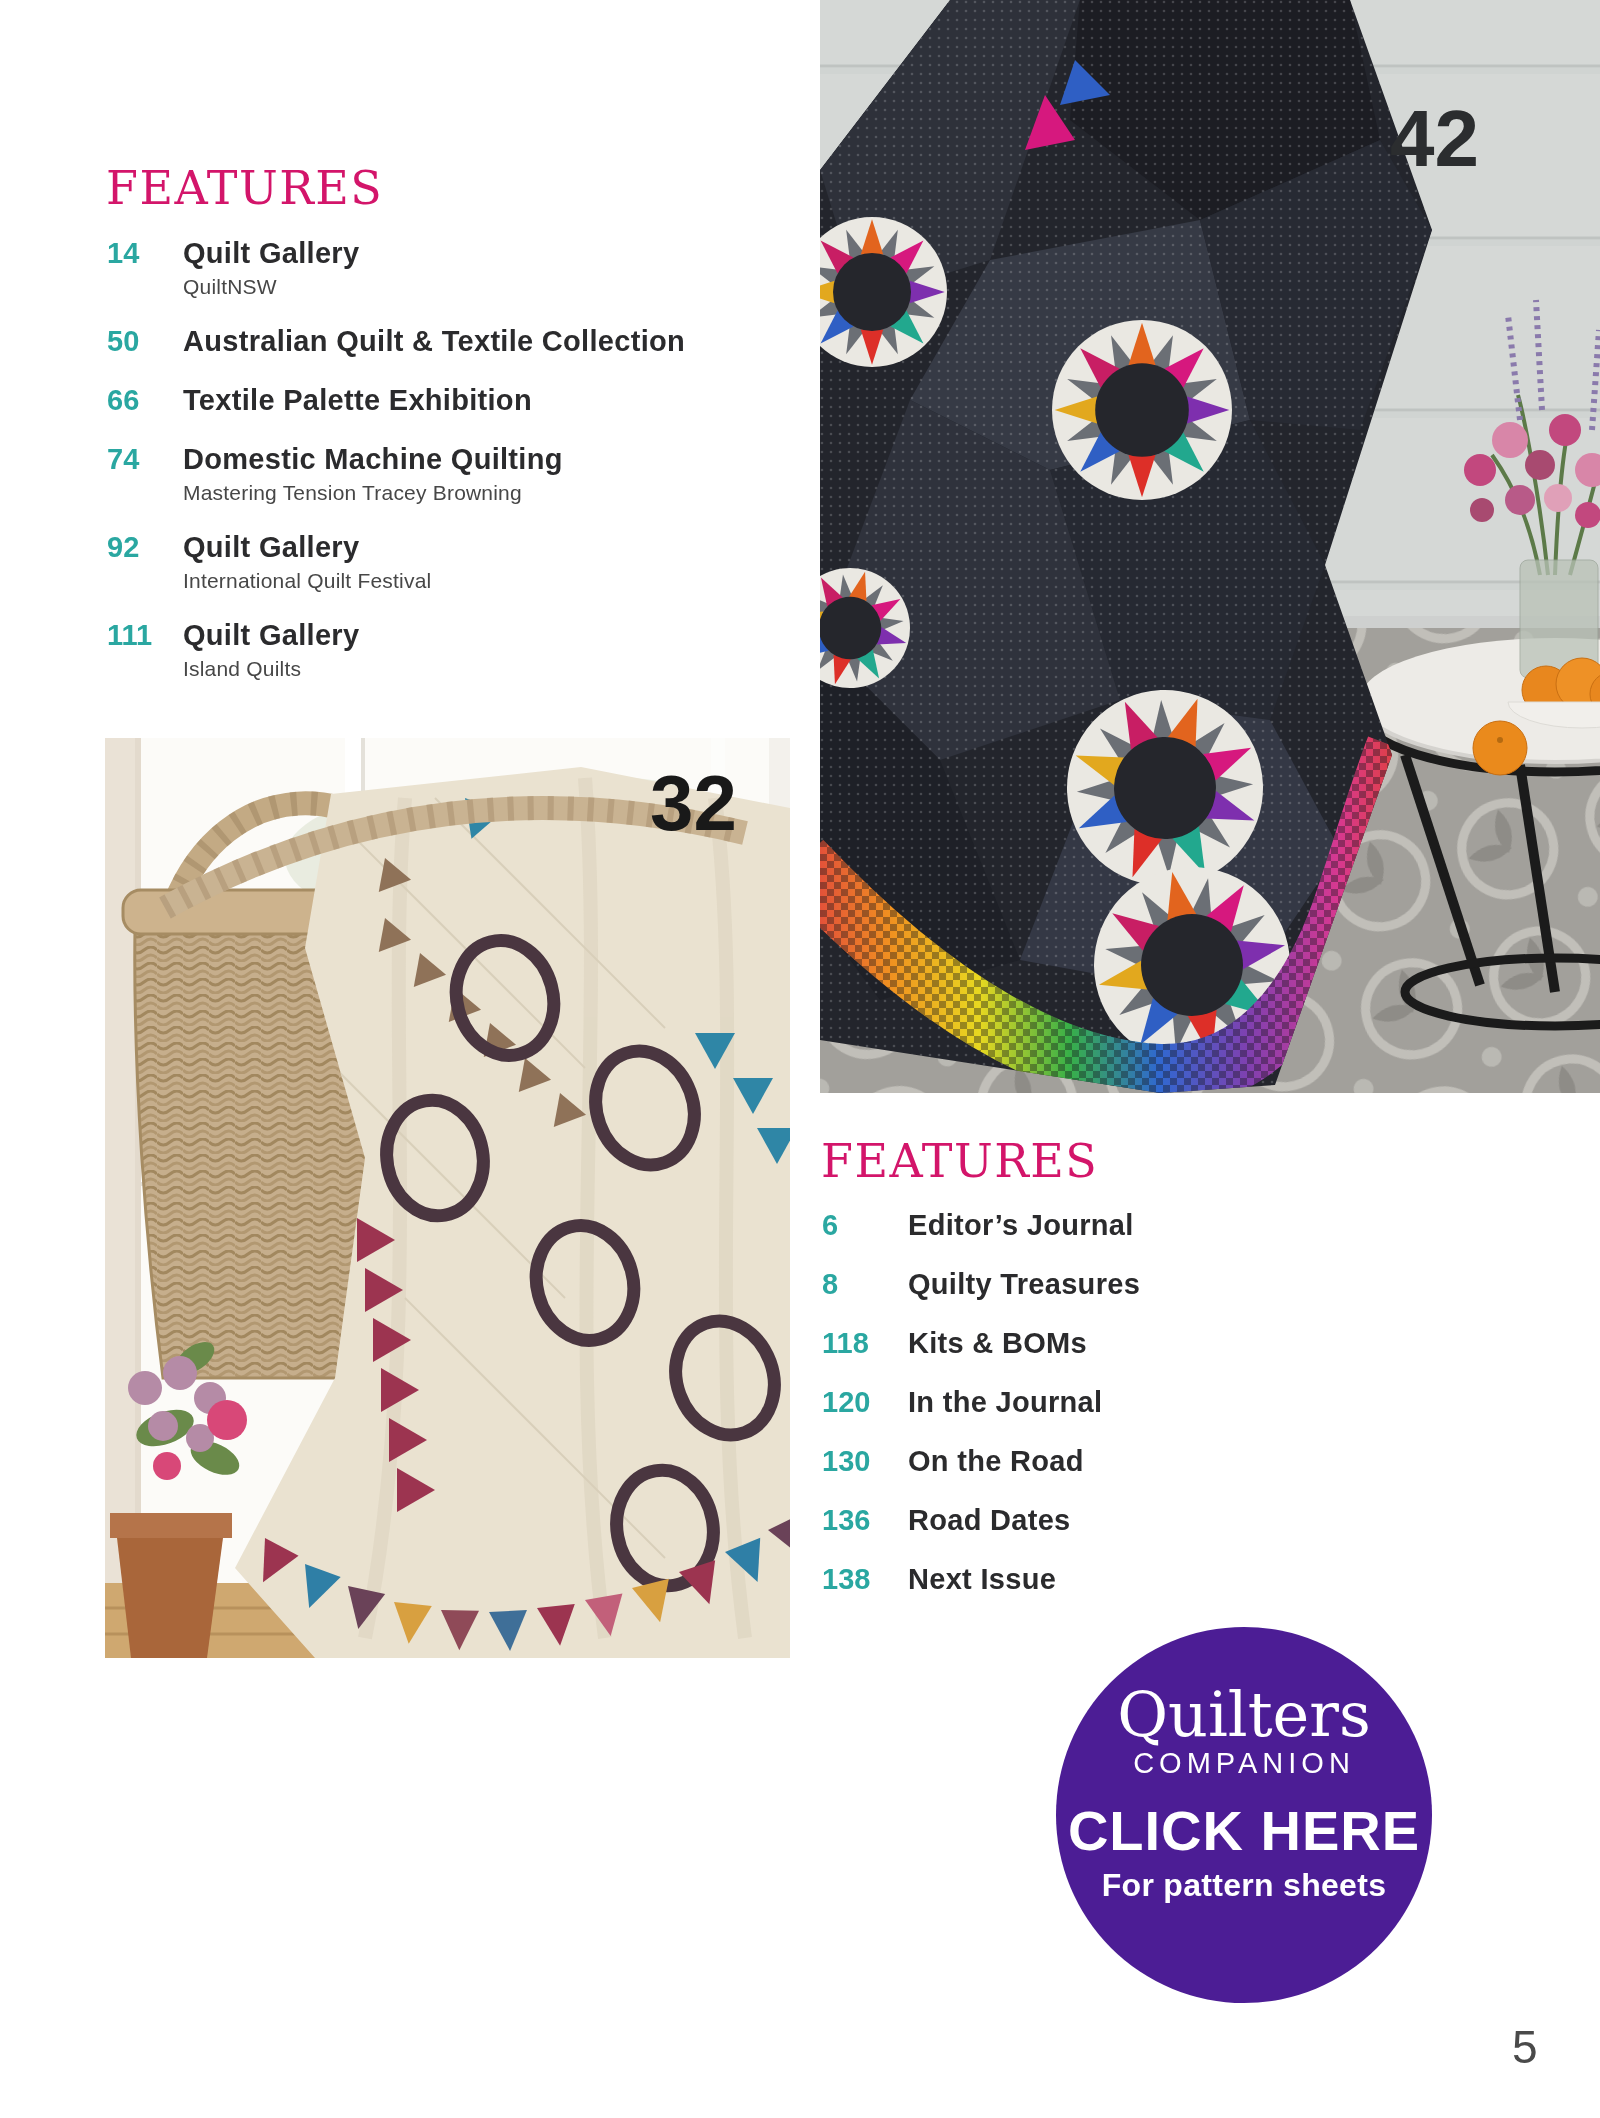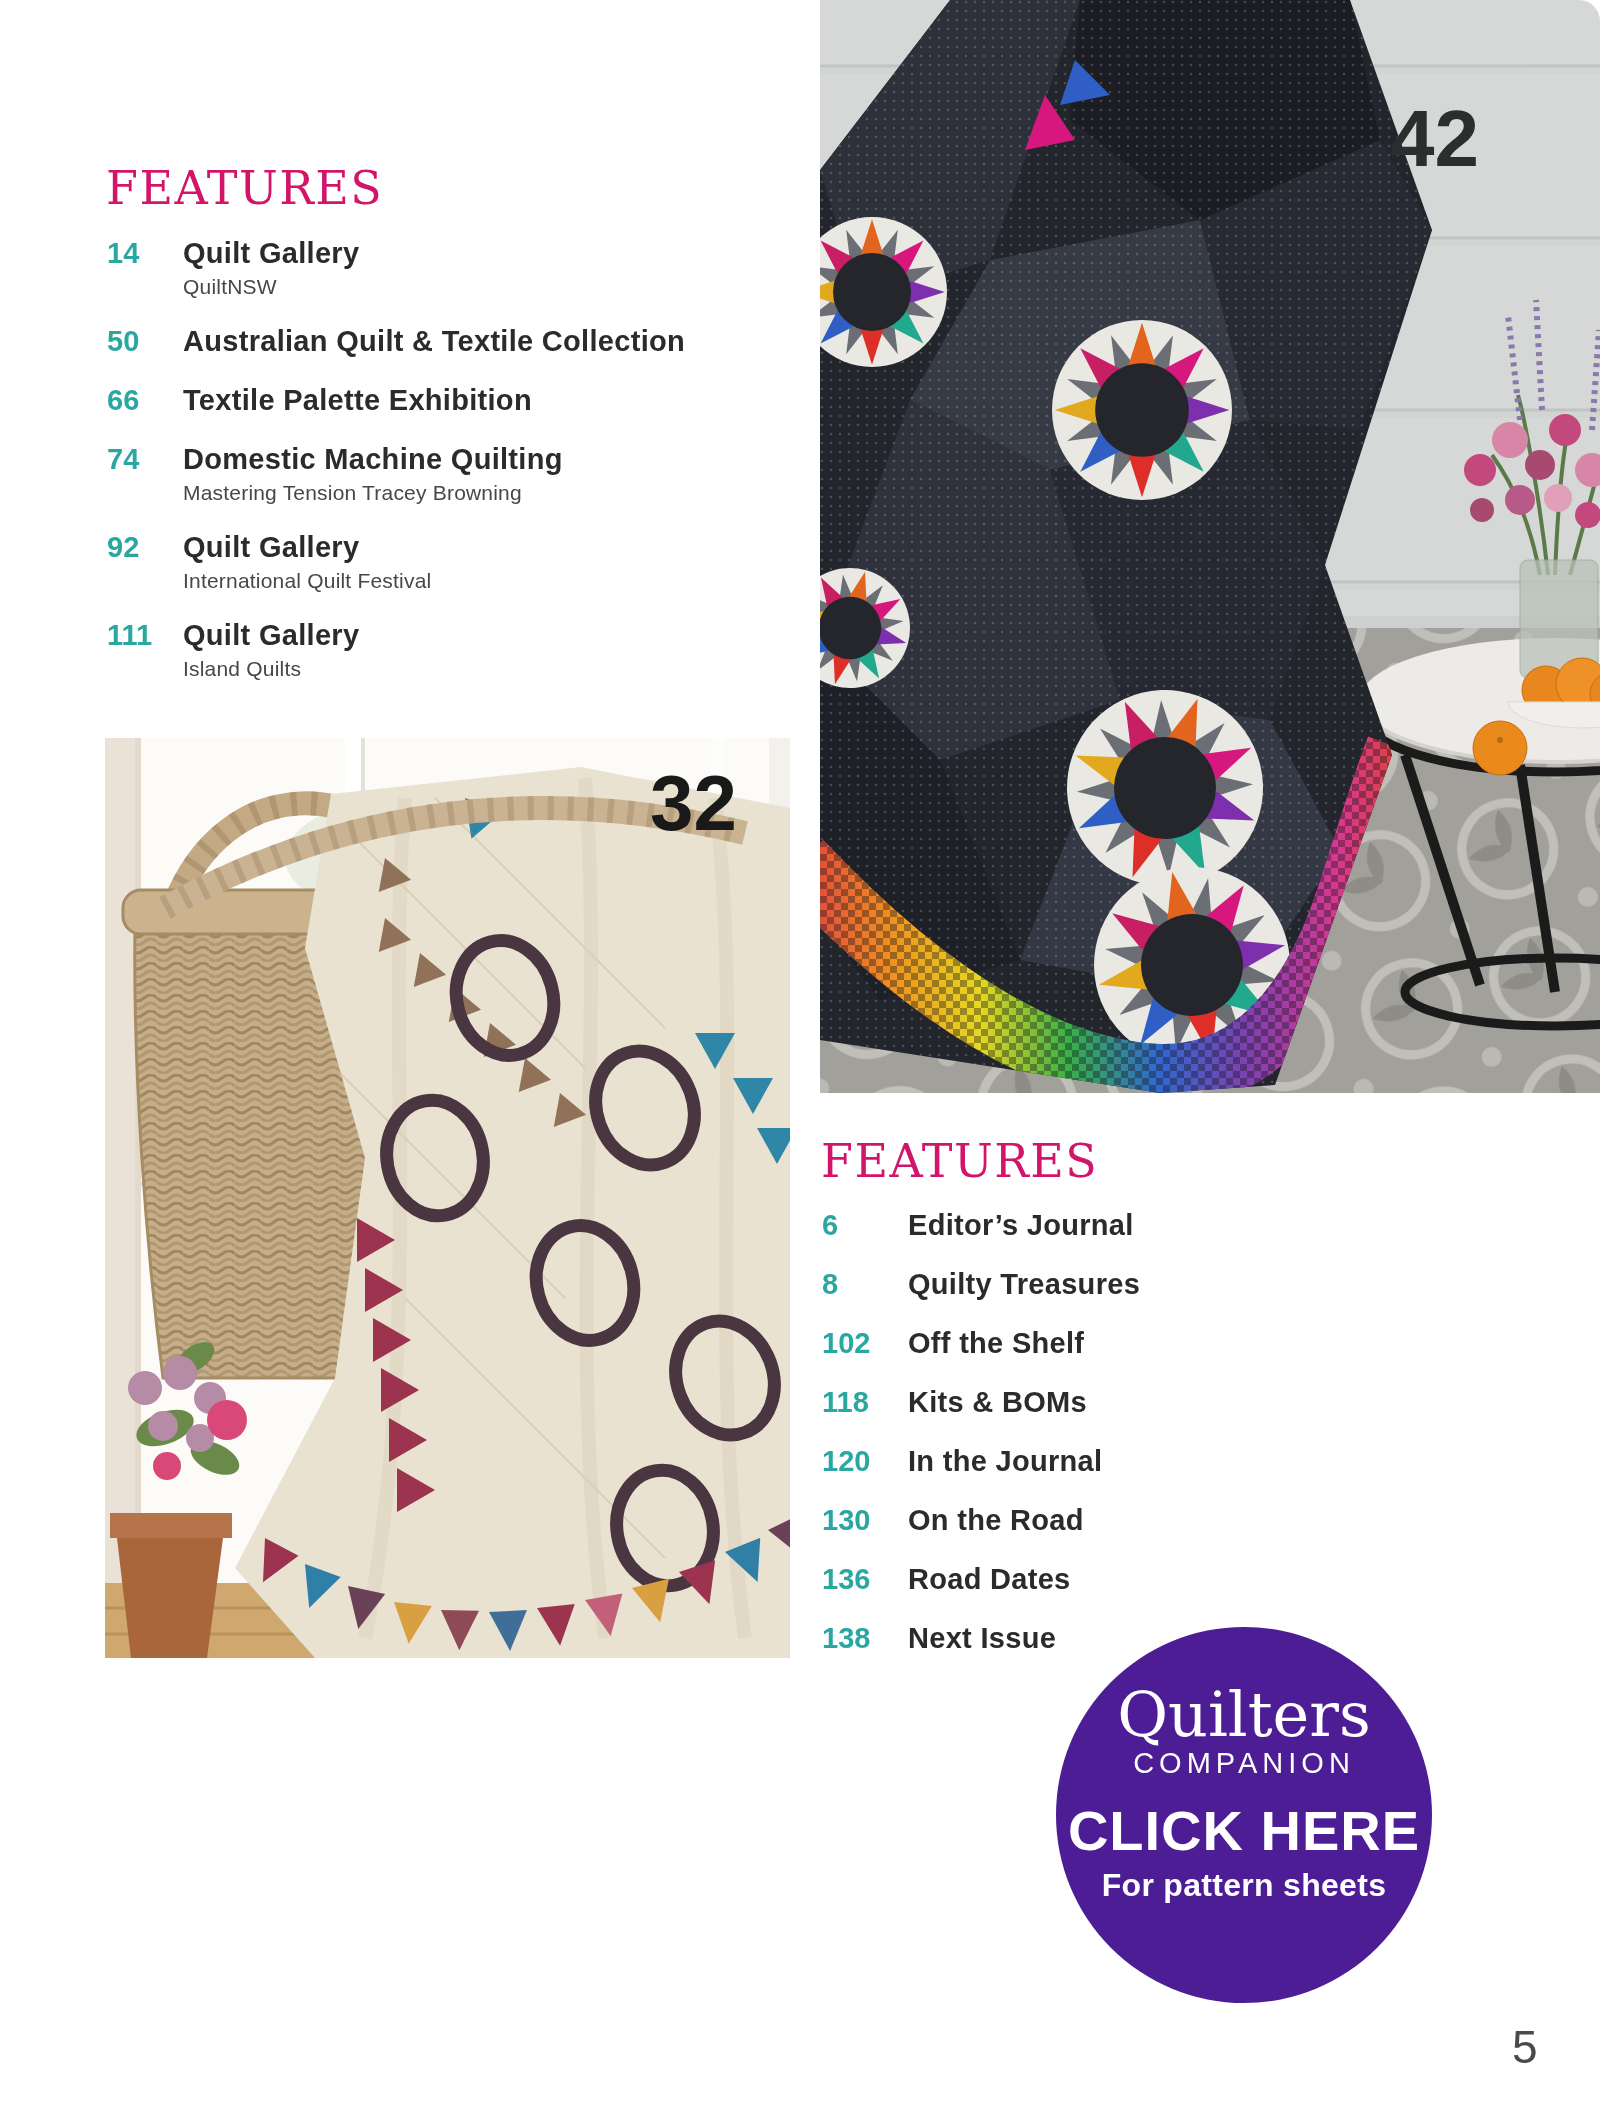--- a/index.html
+++ b/index.html
@@ -1,17 +1,17 @@
 <!DOCTYPE html>
 <html><head>
 <meta charset="utf-8">
 <style>
   html,body{margin:0;padding:0;background:#ffffff;}
   #page{position:relative;width:1600px;height:2118px;background:#ffffff;overflow:hidden;
-        font-family:"Liberation Sans",sans-serif;border-radius:21px;}
+        font-family:"Liberation Sans",sans-serif;}
 
   
   .toc-head{position:absolute;font-family:"DejaVu Serif",serif;font-size:46px;line-height:46px;
             color:#d3156a;letter-spacing:1.5px;font-weight:500;}
   #features-head{left:106px;top:165px;}
   #regulars-head{left:821px;top:1138px;}
 
   
   .toc-list{position:absolute;}
   #features-list{left:107px;top:236px;width:620px;}
@@ -371,24 +371,20 @@
   <div class="toc-list" id="regulars-list">
     <div class="row">
       <span class="num">6</span>
       <span class="t">Editor’s Journal</span>
     </div>
     <div class="row">
       <span class="num">8</span>
       <span class="t">Quilty Treasures</span>
     </div>
     <div class="row">
-      <span class="num">102</span>
-      <span class="t">Off the Shelf</span>
-    </div>
-    <div class="row">
       <span class="num">118</span>
       <span class="t">Kits &amp; BOMs</span>
     </div>
     <div class="row">
       <span class="num">120</span>
       <span class="t">In the Journal</span>
     </div>
     <div class="row">
       <span class="num">130</span>
       <span class="t">On the Road</span>

